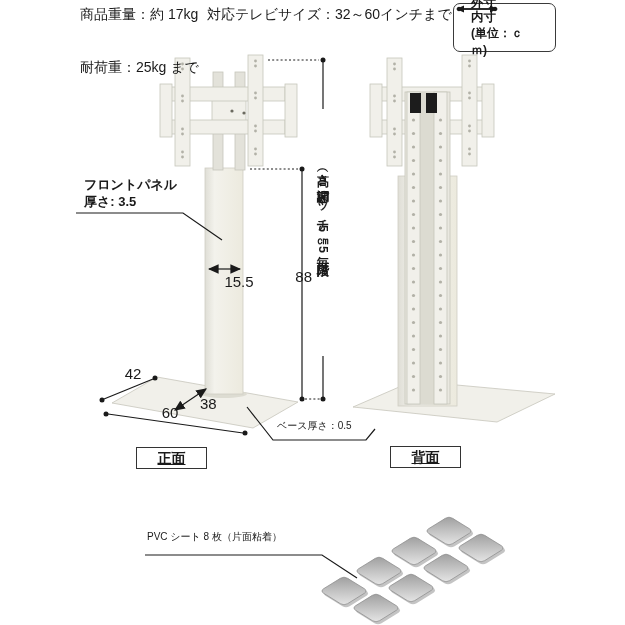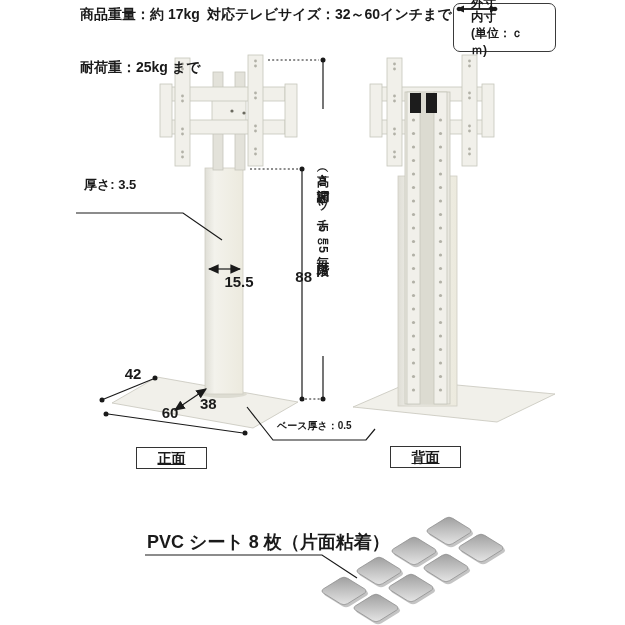--- a/index.html
+++ b/index.html
@@ -2,21 +2,21 @@
 <html style="--json-stand_ivory: #f1f0ea; --json-line_black: #1a1a1a; --json-sheet_dark: #9e9e9e; --json-sheet_light: #e3e3e3; --json-clamp_black: #1c1c1c;"><head>
 <meta charset="utf-8">
 <style>
   :root{
     --c-line:#1a1a1a; --c-stand:#f1f0ea; --c-stand-dk:#e3e2da; --c-edge:#c6c5bb;
     --c-hole:#b2b1a7; --c-mid:#dcdbd1;
   }
   html,body{margin:0;padding:0;background:#fff;}
   #stage{position:relative;width:625px;height:625px;background:#fff;overflow:hidden;
          font-family:"Liberation Sans","DejaVu Sans",sans-serif;color:var(--c-line);}
-  .txt{position:absolute;font-weight:700;white-space:nowrap;}
+  .txt{position:absolute;font-weight:400;white-space:nowrap;}
   .fs14{font-size:14px;} .fs15{font-size:15px;padding-left:14px;}
   #legend-box{position:absolute;left:453px;top:3px;width:103px;height:49px;
     border:1.5px solid #3a3a3a;border-radius:7px;display:flex;flex-direction:column;
     justify-content:center;align-items:flex-start;padding:2px 17px;box-sizing:border-box;gap:0px;}
   .legend-row{display:flex;align-items:center;gap:5px;height:14px;}
   .legend-row span{font-size:12.5px;font-weight:700;}
   #legend-unit{font-size:12px;font-weight:700;align-self:center;}
   #height-range{position:absolute;left:301px;top:110px;width:46px;text-align:center;font-weight:700;}
   #height-range .big{font-size:15px;line-height:17px;}
   #height-range .tilde{font-size:10px;line-height:10px;}
@@ -285,21 +285,22 @@
 
   <div id="height-note">（高さ調節ピッチ5㎝毎5段階）</div>
 
   <div class="txt fs15" style="left:272px;top:268px;width:26px;text-align:right;">88</div>
   <div class="txt fs15" style="left:205px;top:273px;width:40px;text-align:center;">15.5</div>
   <div class="txt fs15" style="left:104px;top:365px;width:30px;text-align:center;">42</div>
   <div class="txt fs15" style="left:186px;top:395px;">38</div>
   <div class="txt fs15" style="left:136px;top:404px;width:40px;text-align:center;">60</div>
 
   <div id="panel-label">
+    <div>フロントパネル</div>
     <div>厚さ: 3.5</div>
   </div>
   <div class="txt" style="left:277px;top:419px;font-size:10px;">ベース厚さ：0.5</div>
 
   <div class="cap-box" style="left:136px;top:447px;">正面</div>
   <div class="cap-box" style="left:390px;top:446px;">背面</div>
 
-  <div class="txt" style="left:147px;top:530px;font-size:18px;">PVC シート 8 枚（片面粘着）</div>
+  <div class="txt" style="left:147px;top:530px;font-size:10px;">PVC シート 8 枚（片面粘着）</div>
 </div>
 
 </body></html>

